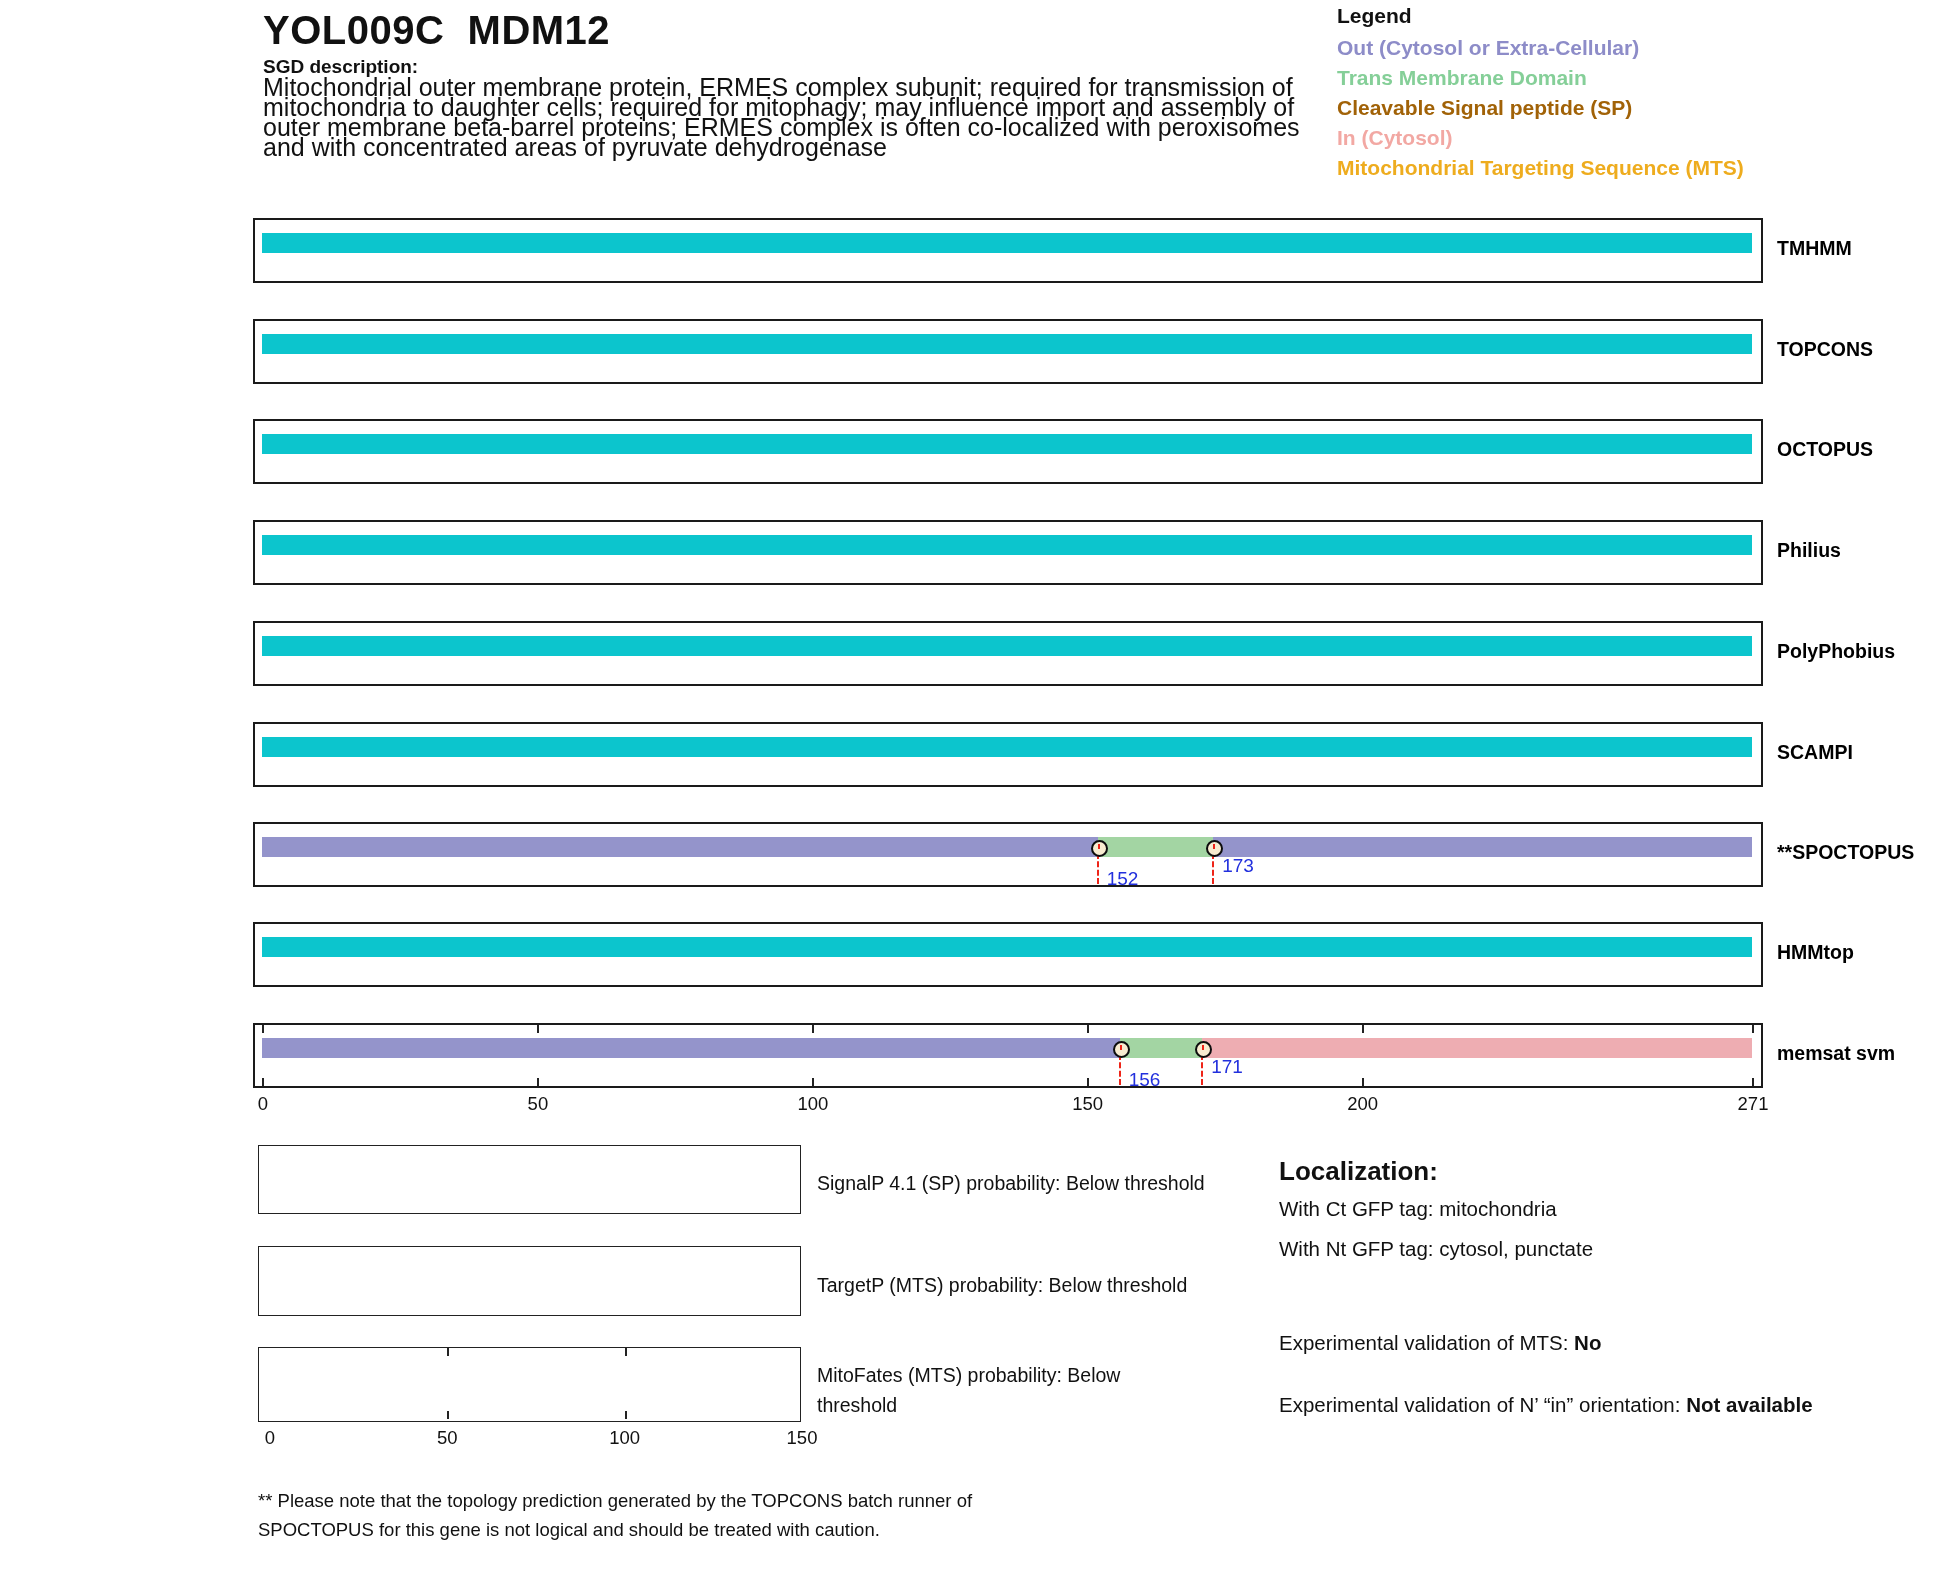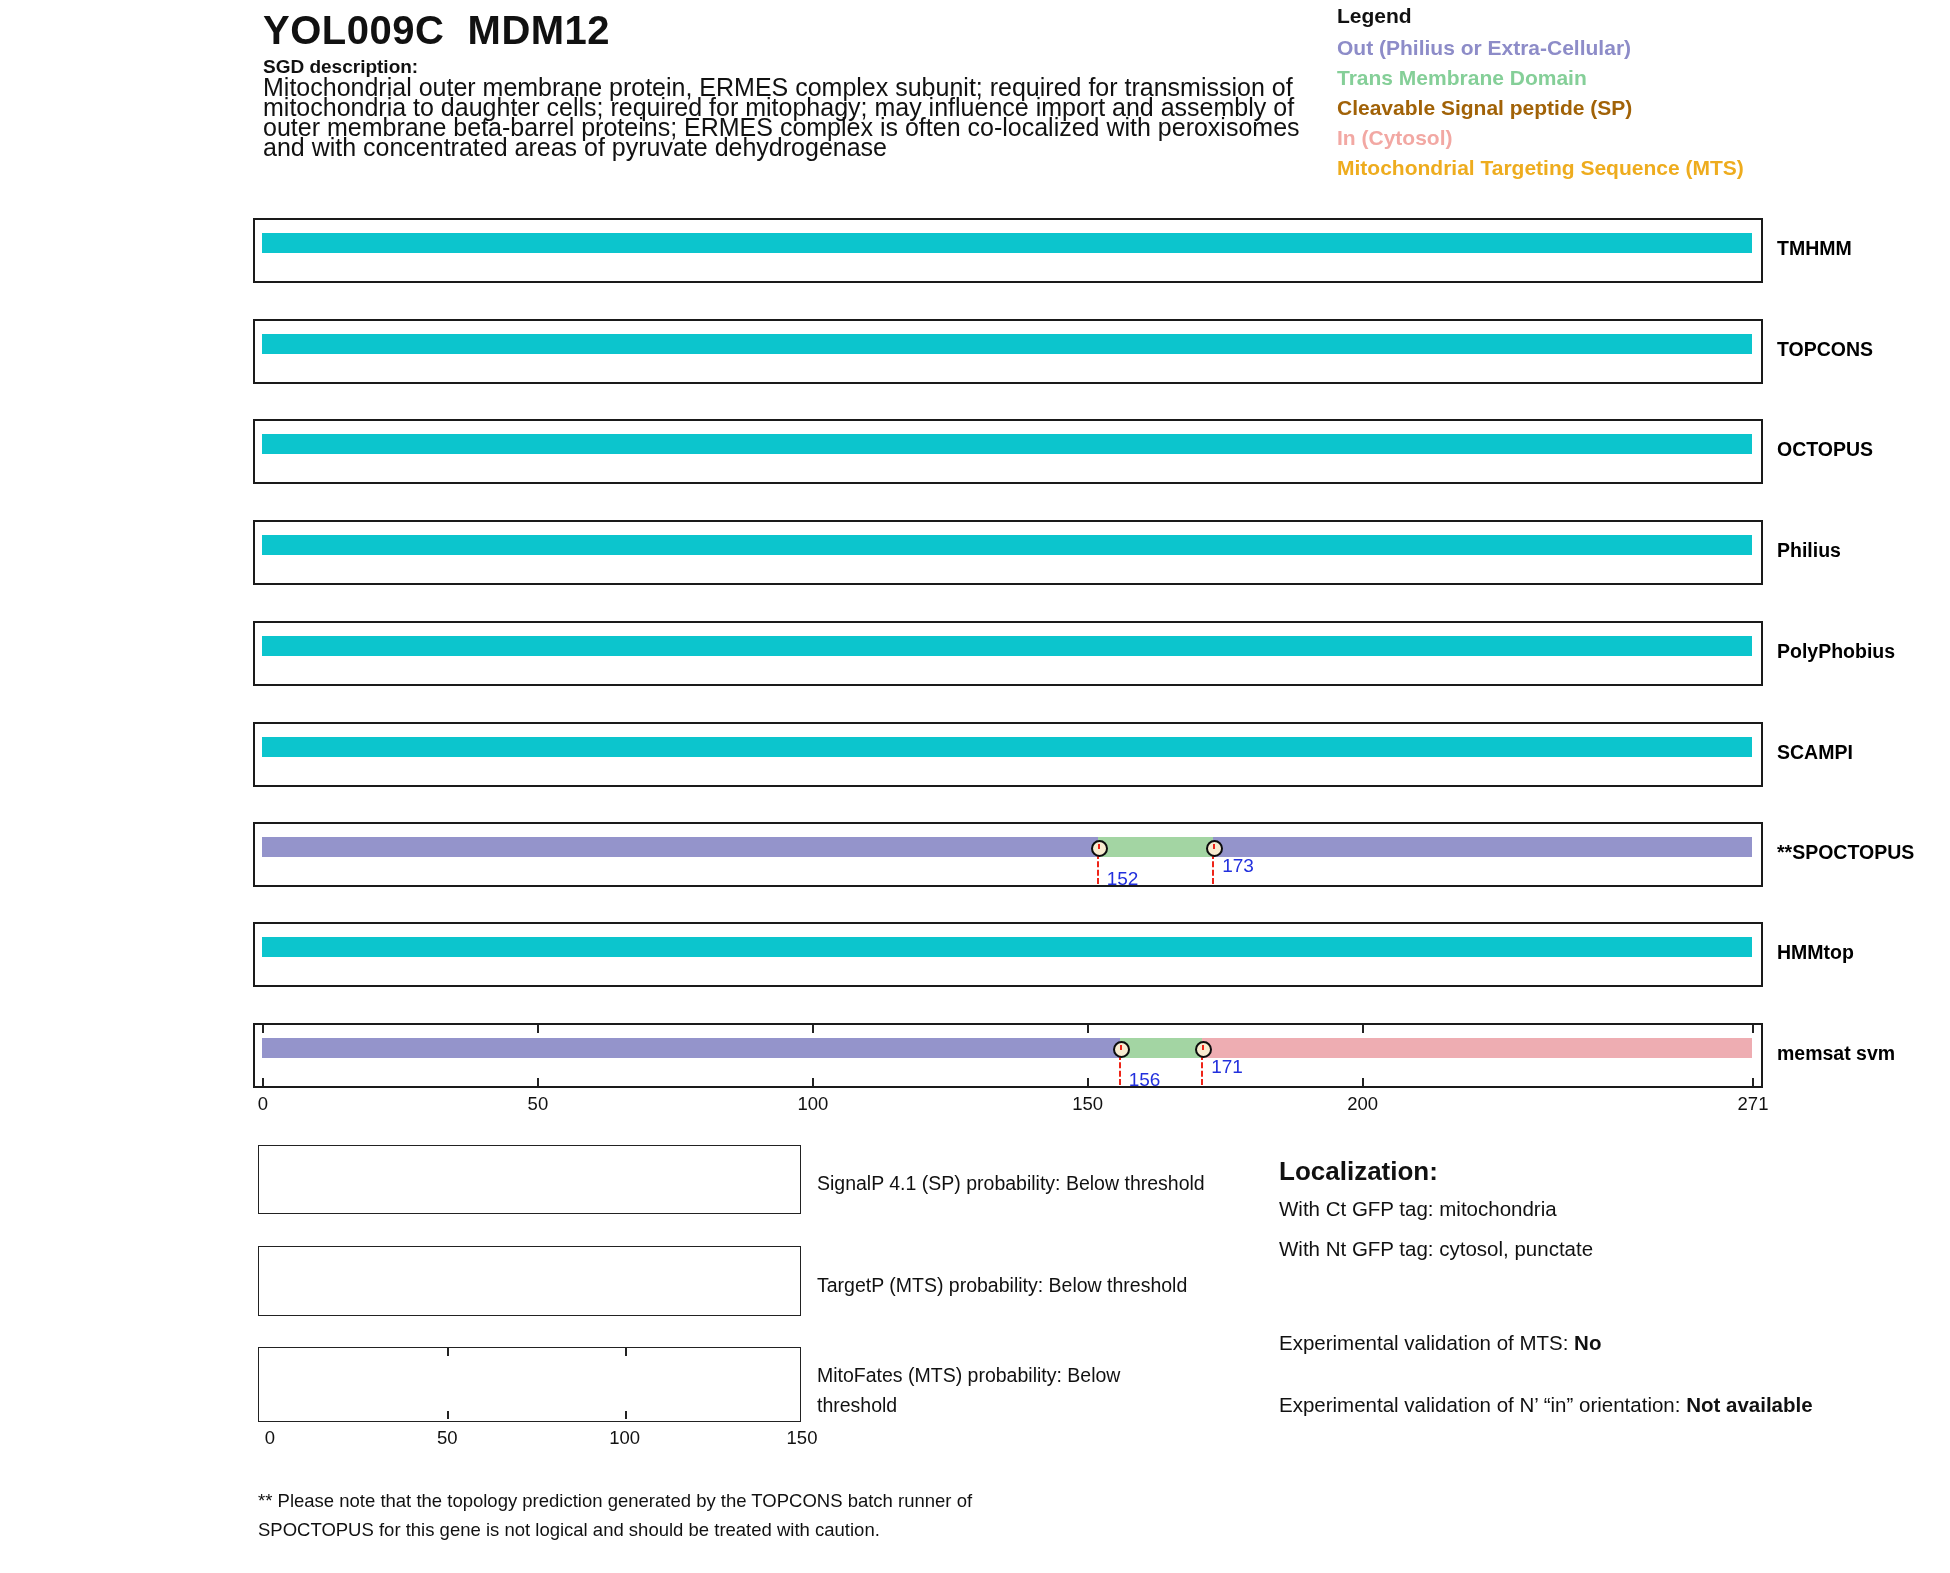--- a/index.html
+++ b/index.html
@@ -38,21 +38,21 @@
 
 <div class="page">
 
   <div class="abs title">YOL009C  MDM12</div>
   <div class="abs sgd-label">SGD description:</div>
   <div class="abs sgd-desc">Mitochondrial outer membrane protein, ERMES complex subunit; required for transmission of mitochondria to daughter cells; required for mitophagy; may influence import and assembly of outer membrane beta-barrel proteins; ERMES complex is often co-localized with peroxisomes and with concentrated areas of pyruvate dehydrogenase</div>
 
   <div class="abs legend">
     <div class="legend-title">Legend</div>
     <div id="legend-items">
-        <div class="legend-item" style="color: rgb(141, 140, 200);">Out (Philius or Extra-Cellular)</div>
+        <div class="legend-item" style="color: rgb(141, 140, 200);">Out (Cytosol or Extra-Cellular)</div>
         <div class="legend-item" style="color: rgb(133, 207, 152);">Trans Membrane Domain</div>
         <div class="legend-item" style="color: #a16207;">Cleavable Signal peptide (SP)</div>
         <div class="legend-item" style="color: rgb(242, 168, 163);">In (Cytosol)</div>
         <div class="legend-item" style="color: rgb(238, 172, 30);">Mitochondrial Targeting Sequence (MTS)</div>
       </div>
   </div>
 
   <div id="tracks-layer">
       <div class="track-row" style="top: 218px;">
         <div class="bar-seg" style="left: 7px; width: 1490px; background: rgb(12, 197, 205);"></div>

